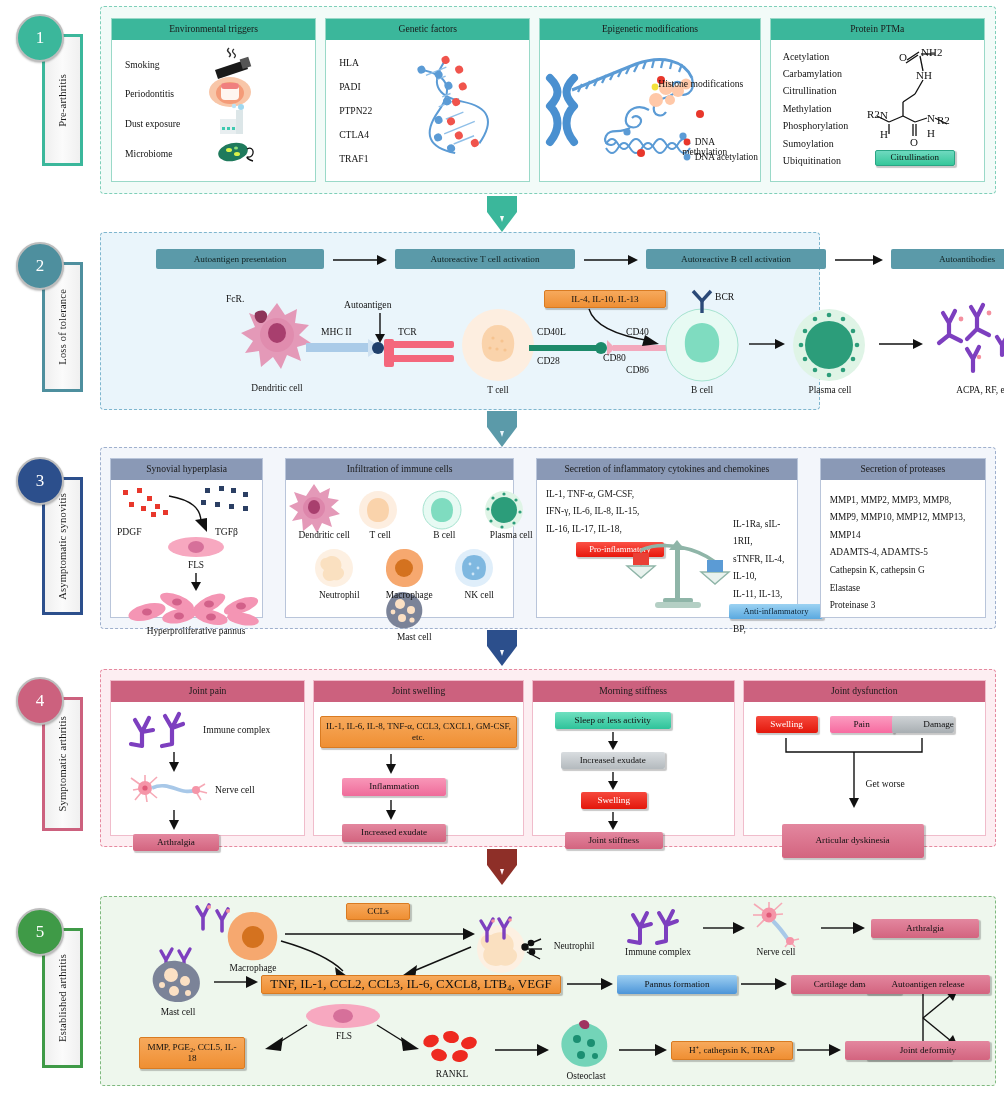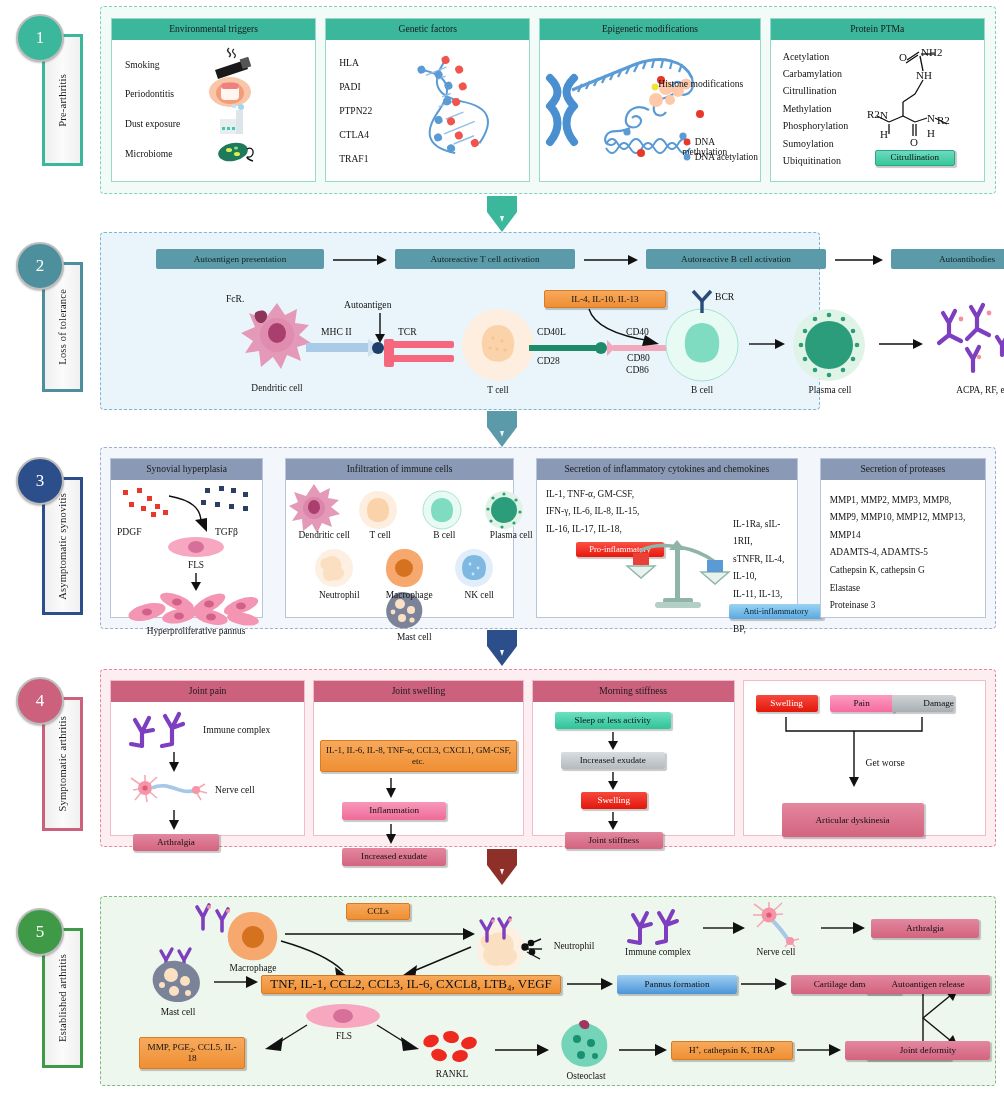--- a/index.html
+++ b/index.html
@@ -357,21 +357,21 @@
 
     <div class="lbl" style="left:436px;top:93px;">CD40L</div>
     <div class="lbl" style="left:436px;top:122px;">CD28</div>
     <svg style="position:absolute;left:428px;top:104px;" width="140" height="22" viewBox="0 0 140 22">
       <rect x="0" y="8" width="68" height="6" fill="#1d8a6a"></rect>
       <circle cx="72" cy="11" r="6" fill="#1d8a6a"></circle>
       <path d="M78 3 L86 11 L78 19 Z" fill="#f3a9bd"></path>
       <rect x="84" y="8" width="56" height="6" fill="#f3a9bd"></rect>
     </svg>
     <div class="lbl" style="left:525px;top:93px;">CD40</div>
-    <div class="lbl" style="left:526px;top:119px;">CD80</div>
+    <div class="lbl" style="left:502px;top:119px;">CD80</div>
     <div class="lbl" style="left:525px;top:131px;">CD86</div>
 
     <div class="pbox sh" style="left:443px;top:57px;width:122px;height:18px;background:linear-gradient(#f6a95c,#ee8f34);border:1px solid #d97b22;">IL-4, IL-10, IL-13</div>
     <svg style="position:absolute;left:478px;top:74px;" width="92" height="44">
       <path class="ar" d="M10 2 C16 22, 46 30, 72 34"></path>
         <path class="arh" d="M66 28 L80 37 L63 39 Z"></path>
     </svg>
 
     <svg style="position:absolute;left:563px;top:74px;" width="76" height="76" viewBox="0 0 76 76">
       <circle cx="38" cy="38" r="36" fill="#e7faf3" stroke="#a6e3d0" stroke-width="1"></circle>
@@ -701,21 +701,21 @@
           </svg>
           <div class="lbl" style="left:104px;top:82px;">Nerve cell</div>
           <svg style="position:absolute;left:58px;top:108px;" width="10" height="20">
             <line class="ar" x1="5" y1="0" x2="5" y2="11"></line>
               <path class="arh" d="M0 10 L10 10 L5 20 Z"></path>
           </svg>
           <div class="pbox sh" style="left:22px;top:132px;width:86px;height:17px;background:linear-gradient(#e3879f,#d3647f);color:#111;">Arthralgia</div>
         </div>
       </div>
 
-      <div class="card" style="flex:1.08;border-color:#f0bccb;gap:24px;">
+      <div class="card" style="flex:1.08;border-color:#f0bccb;">
         <div class="card-hd rose-hd">Joint swelling</div>
         <div class="card-bd">
           <div class="pbox sh" style="left:6px;top:14px;right:6px;height:32px;background:linear-gradient(#f7a95c,#ef8f33);border:1px solid #d97b22;font-size:9px;">IL-1, IL-6, IL-8, TNF-α, CCL3, CXCL1, GM-CSF, etc.</div>
           <svg style="position:absolute;left:72px;top:52px;" width="10" height="20">
             <line class="ar" x1="5" y1="0" x2="5" y2="11"></line>
               <path class="arh" d="M0 10 L10 10 L5 20 Z"></path>
           </svg>
           <div class="pbox sh" style="left:28px;top:76px;width:104px;height:18px;background:linear-gradient(#f897b8,#ef6b9a);color:#111;">Inflammation</div>
           <svg style="position:absolute;left:72px;top:98px;" width="10" height="20">
             <line class="ar" x1="5" y1="0" x2="5" y2="11"></line>
@@ -741,20 +741,21 @@
           <div class="pbox sh" style="left:48px;top:90px;width:66px;height:17px;background:linear-gradient(#f6493d,#e3170b);color:#fff;">Swelling</div>
           <svg style="position:absolute;left:75px;top:110px;" width="10" height="18">
             <line class="ar" x1="5" y1="0" x2="5" y2="9"></line>
               <path class="arh" d="M0 9 L10 9 L5 18 Z"></path>
           </svg>
           <div class="pbox sh" style="left:32px;top:130px;width:98px;height:17px;background:linear-gradient(#e3879f,#d3647f);color:#111;">Joint stiffness</div>
         </div>
       </div>
 
       <div class="card" style="flex:1.25;border-color:#f0bccb;">
+        <div class="card-hd rose-hd">Joint dysfunction</div>
         <div class="card-bd">
           <div class="pbox sh" style="left:12px;top:14px;width:62px;height:17px;background:linear-gradient(#f6493d,#e3170b);color:#fff;">Swelling</div>
           <div class="pbox sh" style="left:86px;top:14px;width:64px;height:17px;background:linear-gradient(#fb9cc0,#f76ba0);color:#111;">Pain</div>
           <div class="pbox sh" style="left:148px;top:14px;width:62px;height:17px;background:linear-gradient(#cfd3d6,#a8aeb2);color:#111;padding-left:36px;">Damage</div>
           <svg style="position:absolute;left:36px;top:34px;" width="148" height="30">
             <path class="ar" d="M6 2 V16 H142 V2"></path>
             <line class="ar" x1="74" y1="16" x2="74" y2="30"></line>
           </svg>
           <svg style="position:absolute;left:105px;top:64px;" width="10" height="42">
             <line class="ar" x1="5" y1="0" x2="5" y2="32"></line>

